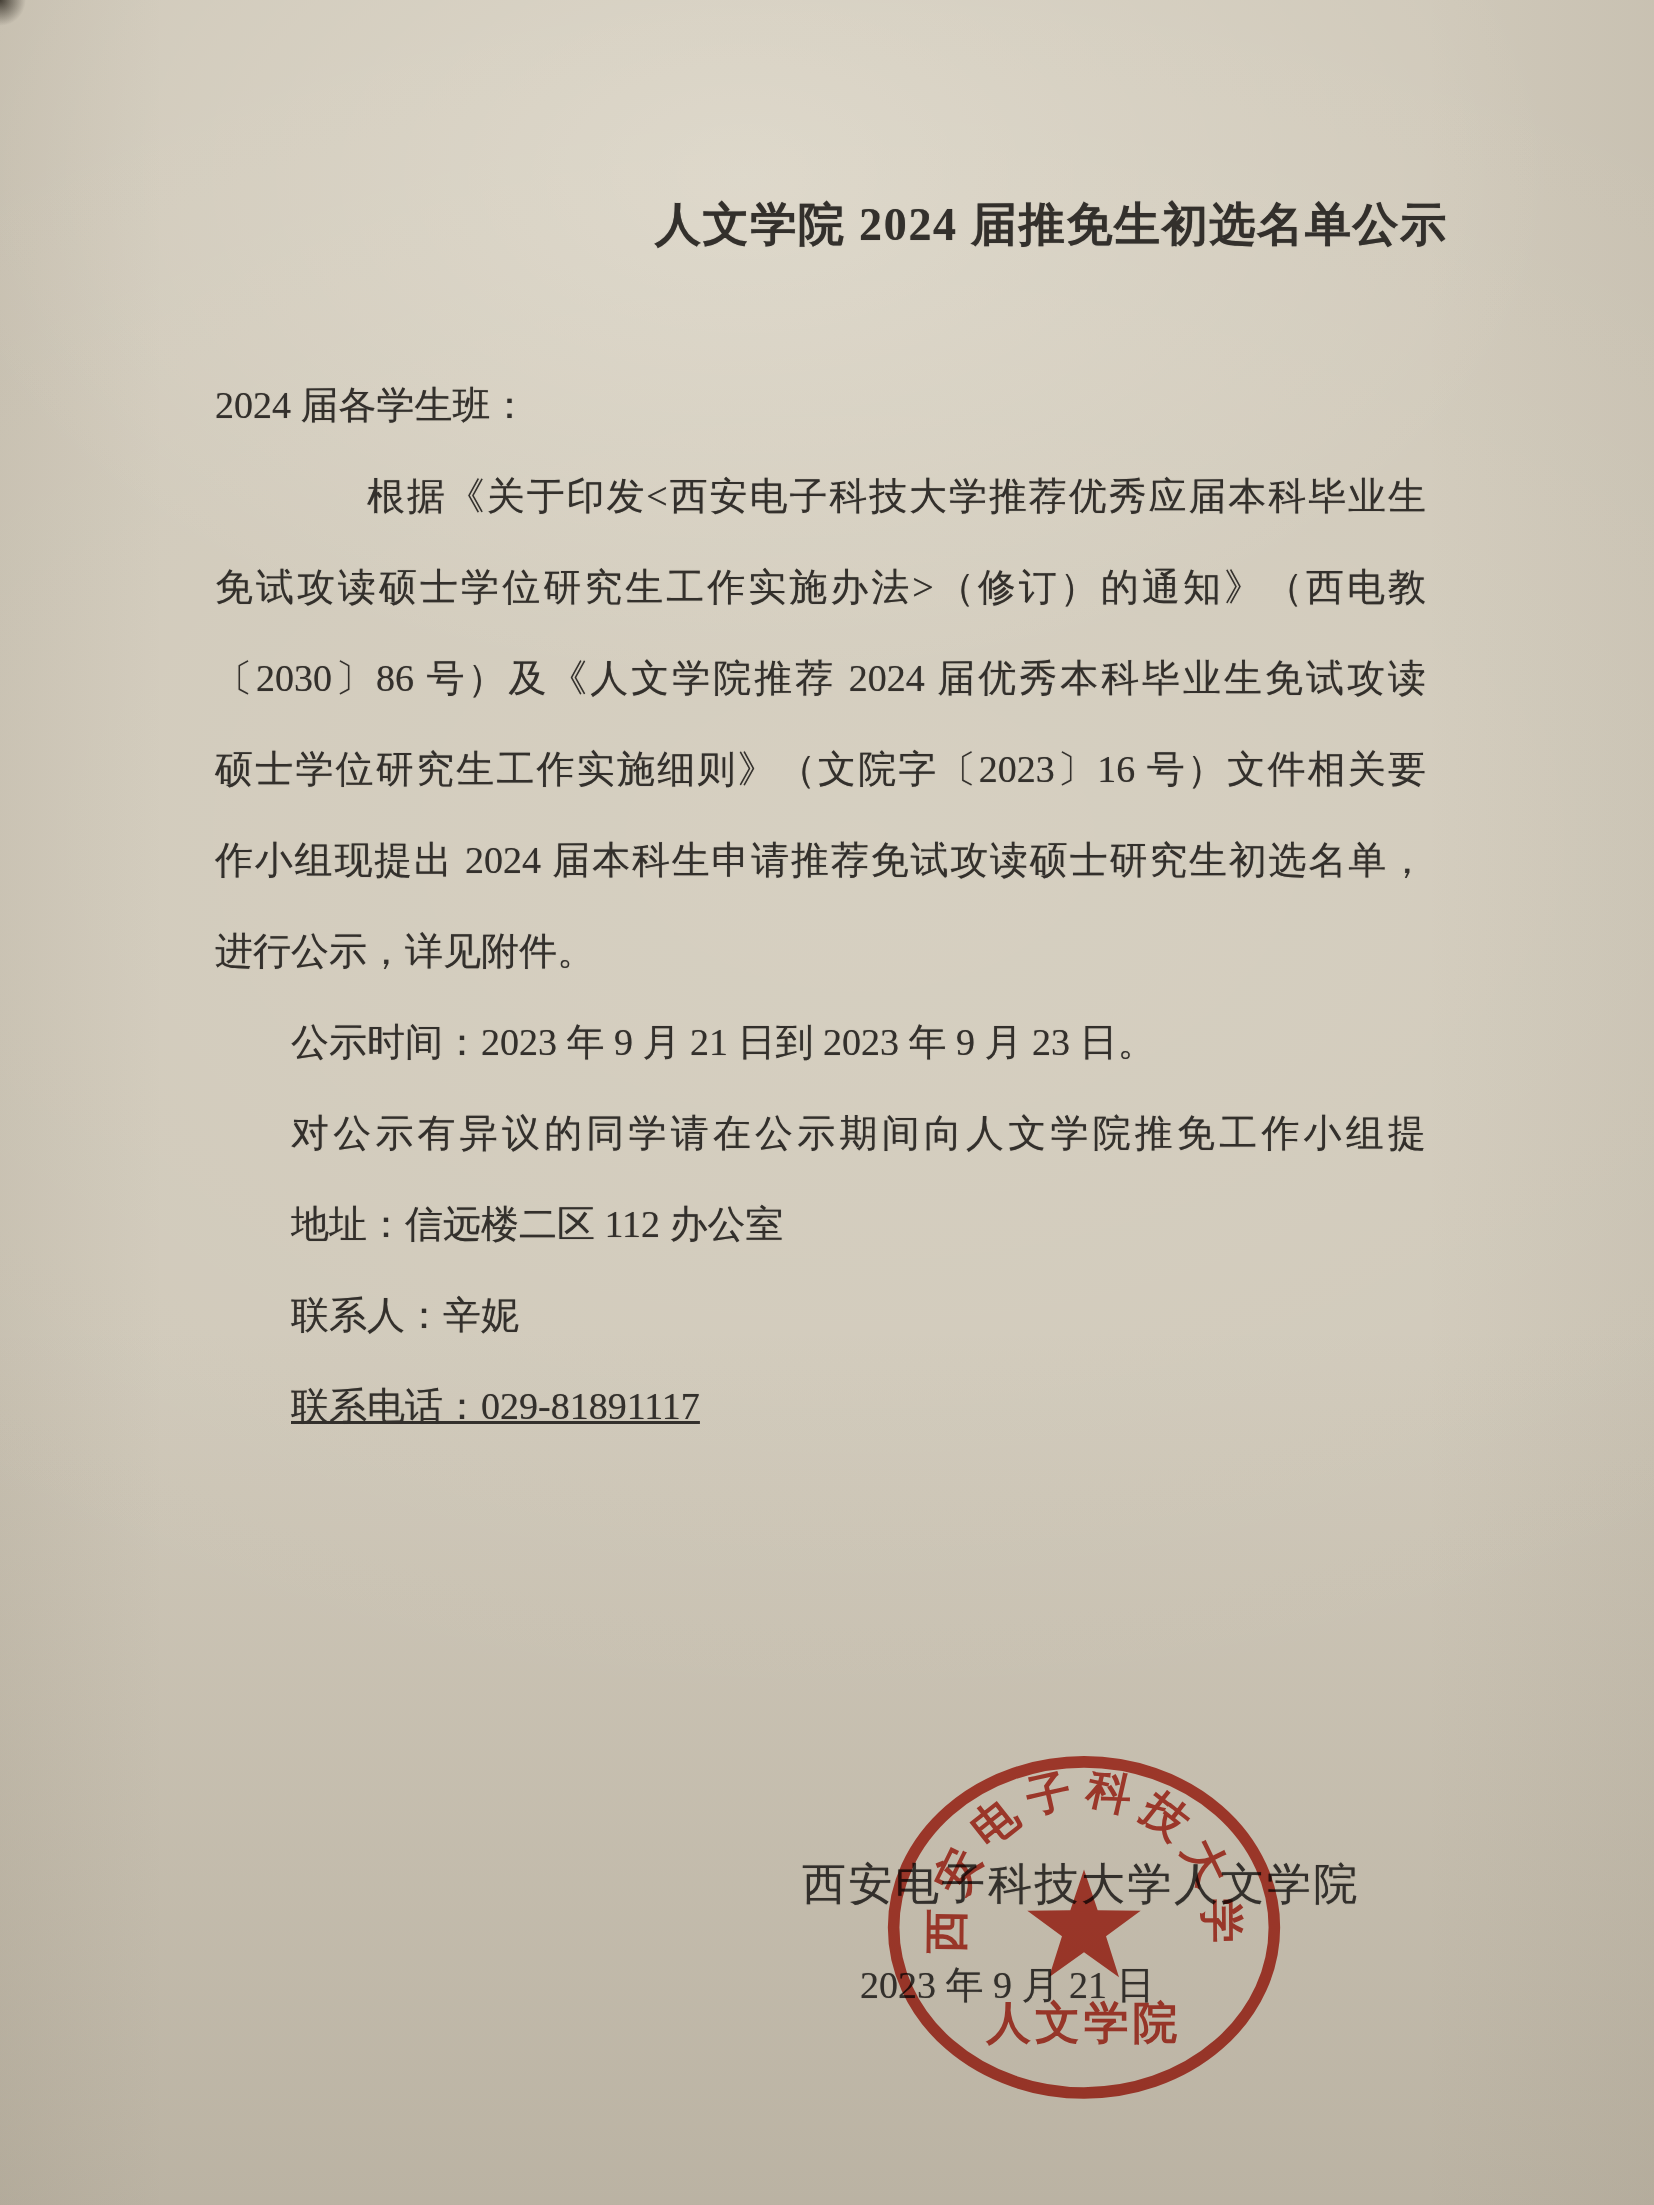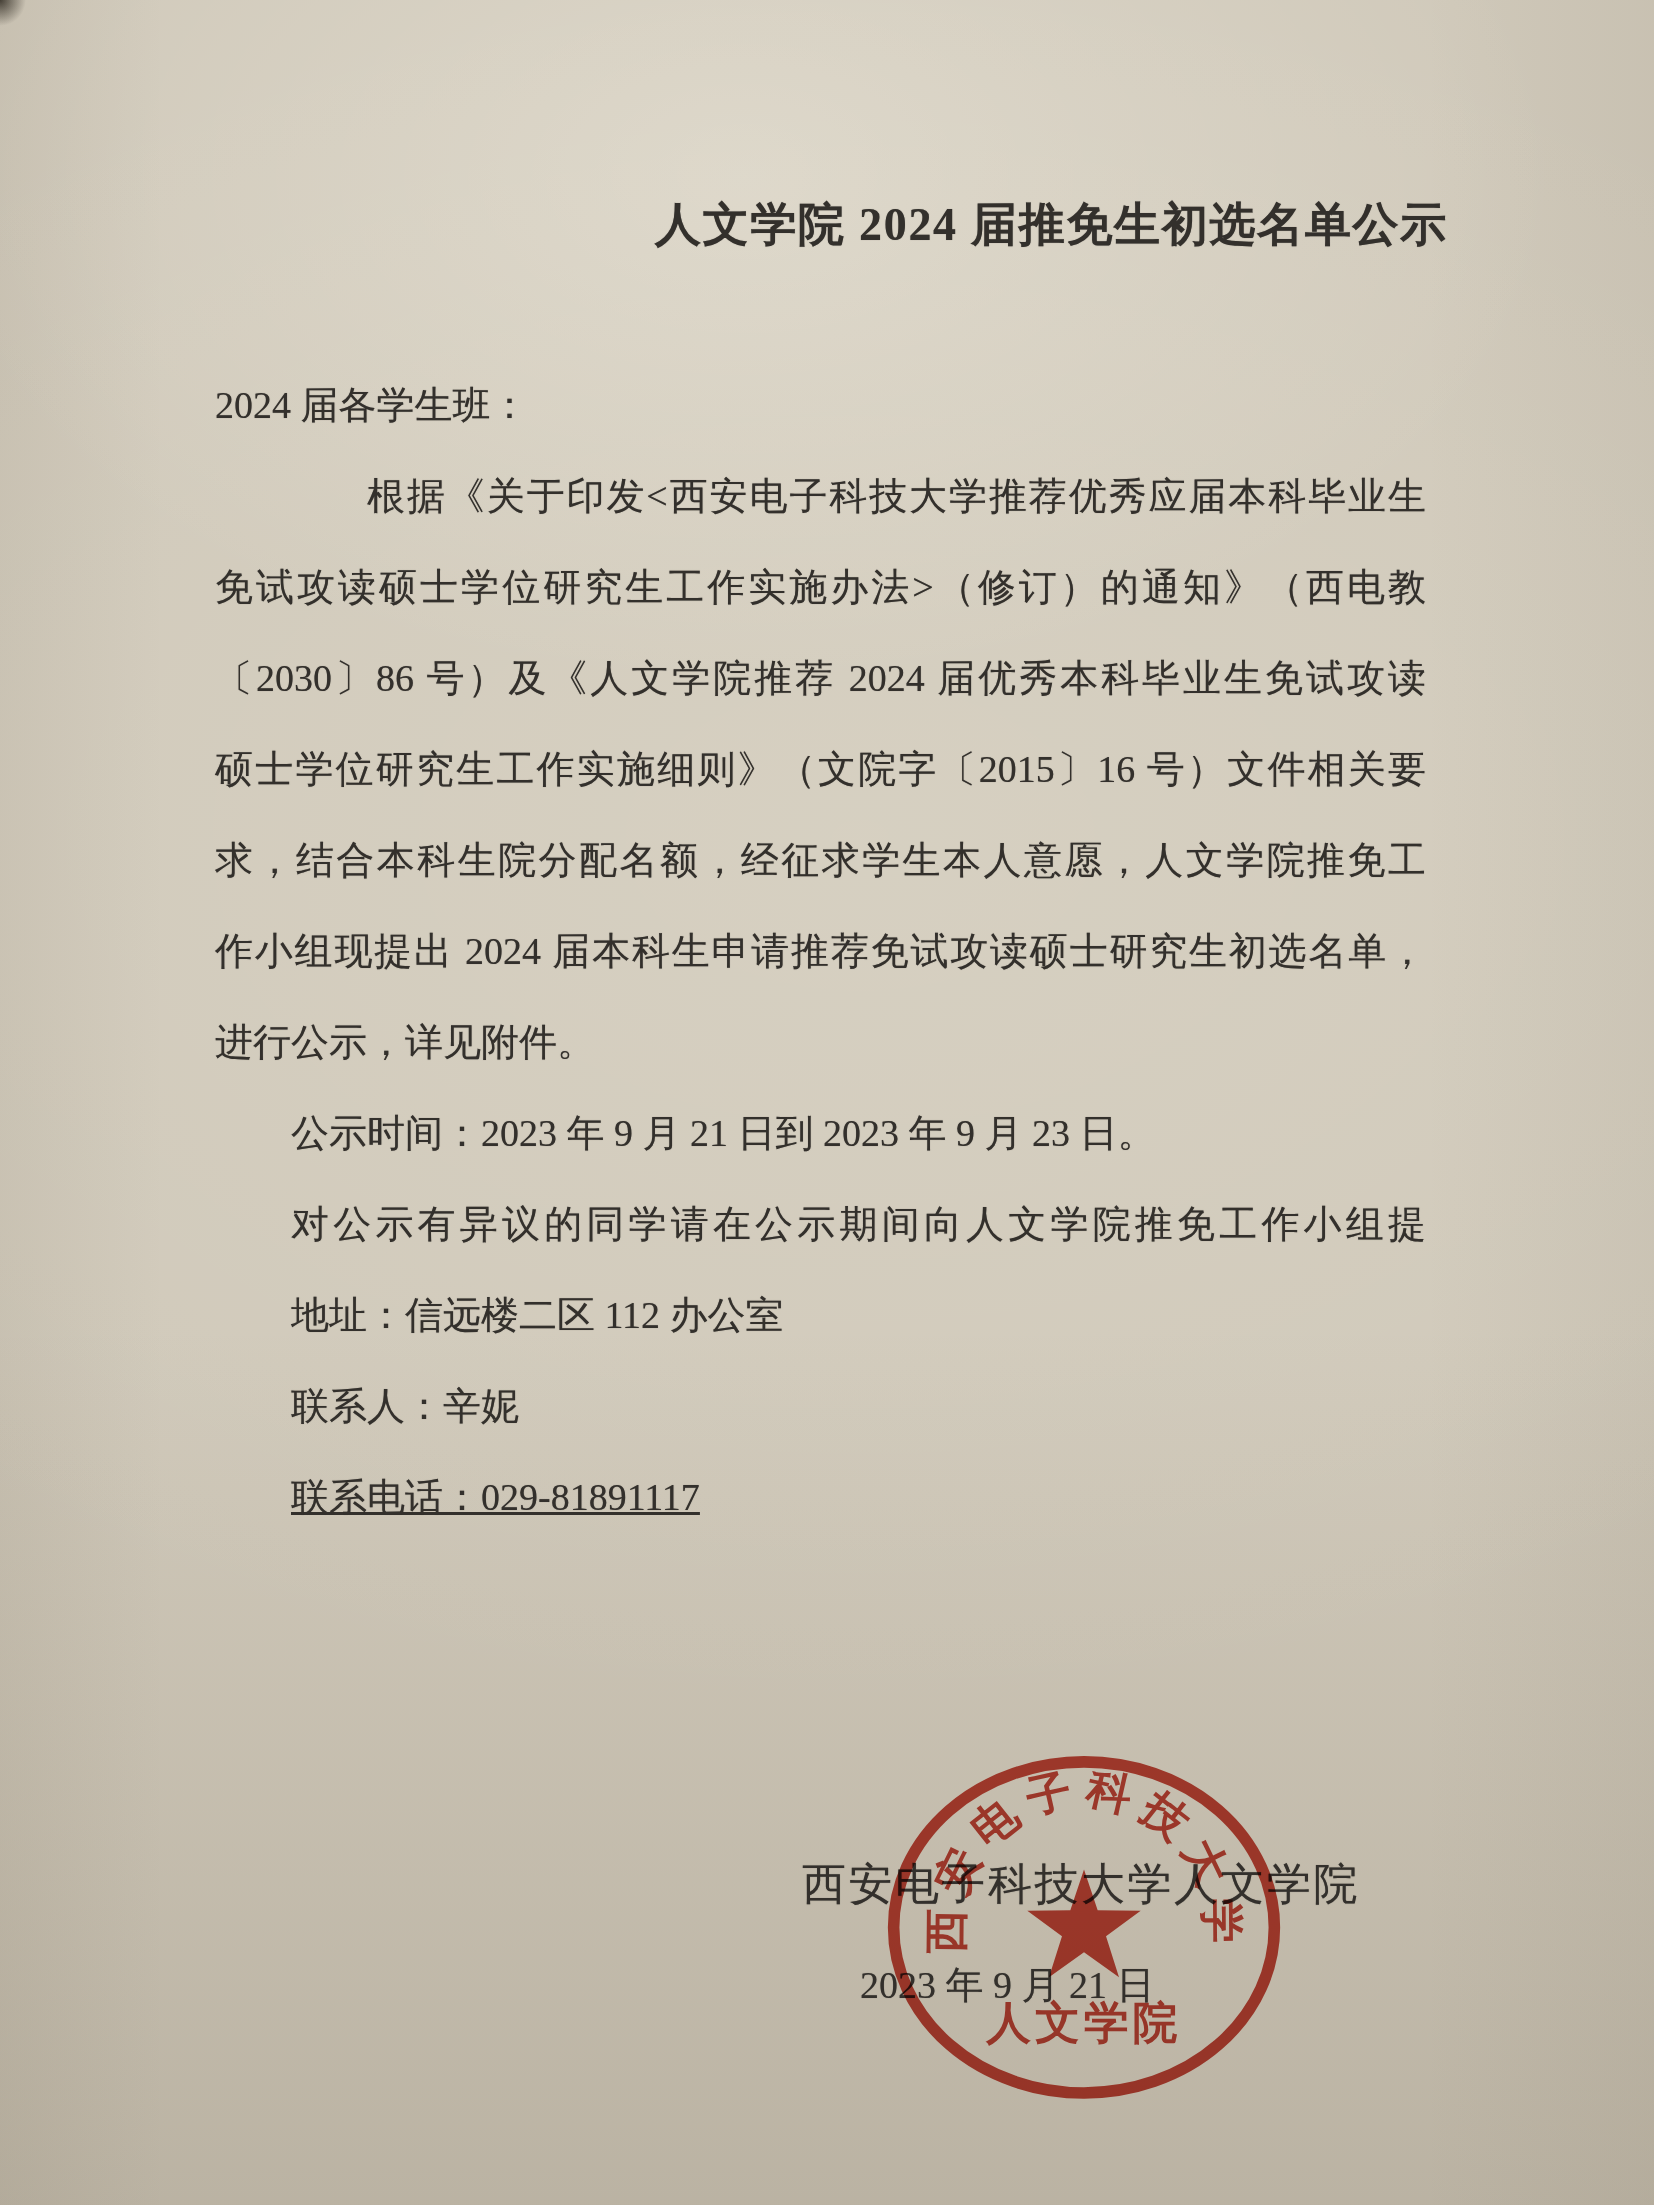--- a/index.html
+++ b/index.html
@@ -55,22 +55,21 @@
 
 <div class="photo">
 
   <h1 class="title ink">人文学院 2024 届推免生初选名单公示</h1>
 
   <div class="body-block ink" id="body-lines">
       <div class="line" style="padding-left: 0px;">2024 届各学生班：</div>
       <div class="line fill" style="padding-left: 152px;">根据《关于印发&lt;西安电子科技大学推荐优秀应届本科毕业生</div>
       <div class="line fill" style="padding-left: 0px;">免试攻读硕士学位研究生工作实施办法&gt;（修订）的通知》（西电教</div>
       <div class="line fill" style="padding-left: 0px;">〔2030〕86 号）及《人文学院推荐 2024 届优秀本科毕业生免试攻读</div>
-      <div class="line fill" style="padding-left: 0px;">硕士学位研究生工作实施细则》（文院字〔2015〕16 号）文件相关要</div>
-      <div class="line fill" style="padding-left: 0px;">求，结合本科生院分配名额，经征求学生本人意愿，人文学院推免工</div>
+      <div class="line fill" style="padding-left: 0px;">硕士学位研究生工作实施细则》（文院字〔2023〕16 号）文件相关要</div>
       <div class="line fill" style="padding-left: 0px;">作小组现提出 2024 届本科生申请推荐免试攻读硕士研究生初选名单，</div>
       <div class="line" style="padding-left: 0px;">进行公示，详见附件。</div>
       <div class="line" style="padding-left: 76px;">公示时间：2023 年 9 月 21 日到 2023 年 9 月 23 日。</div>
       <div class="line fill" style="padding-left: 76px;">对公示有异议的同学请在公示期间向人文学院推免工作小组提</div>
       <div class="line" style="padding-left: 76px;">地址：信远楼二区 112 办公室</div>
       <div class="line" style="padding-left: 76px;">联系人：辛妮</div>
       <div class="line" style="padding-left: 76px; text-decoration: underline;">联系电话：029-81891117</div>
     </div>
 
   <div class="signature ink">西安电子科技大学人文学院</div>

